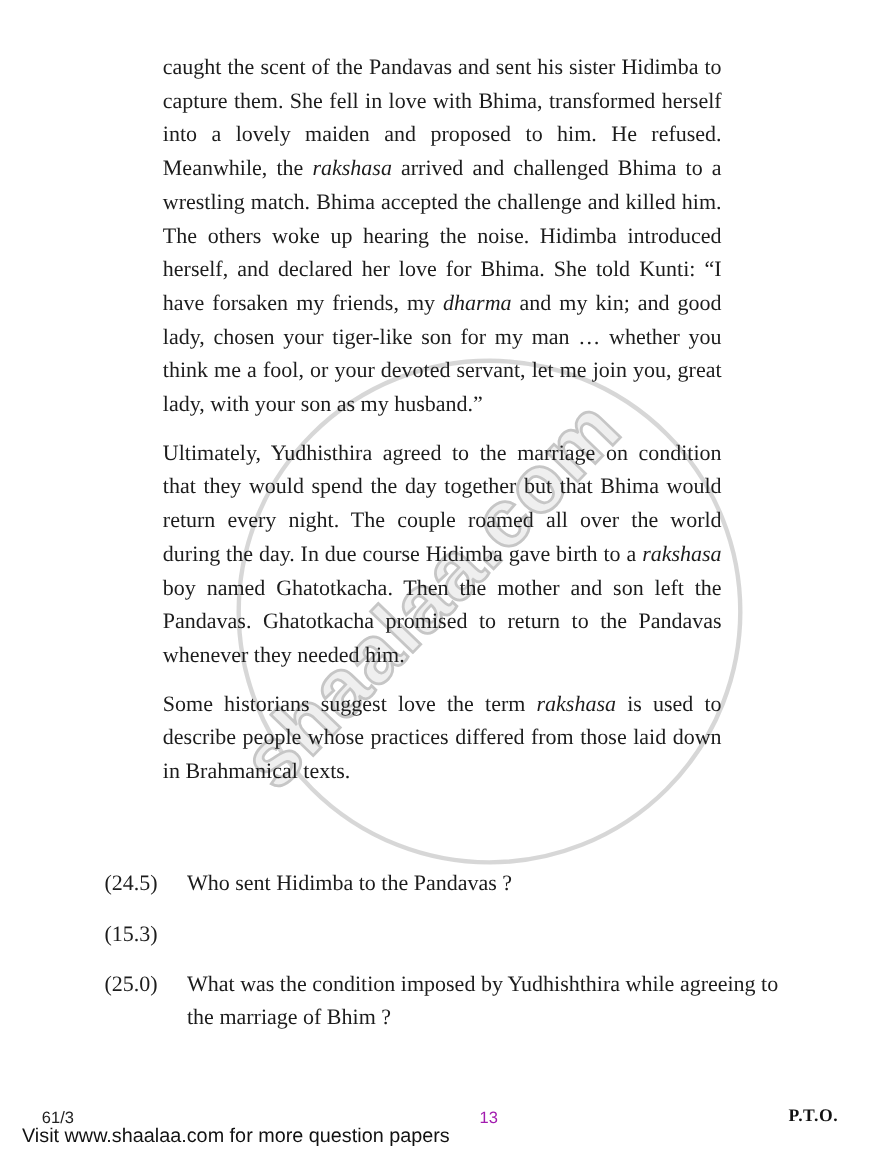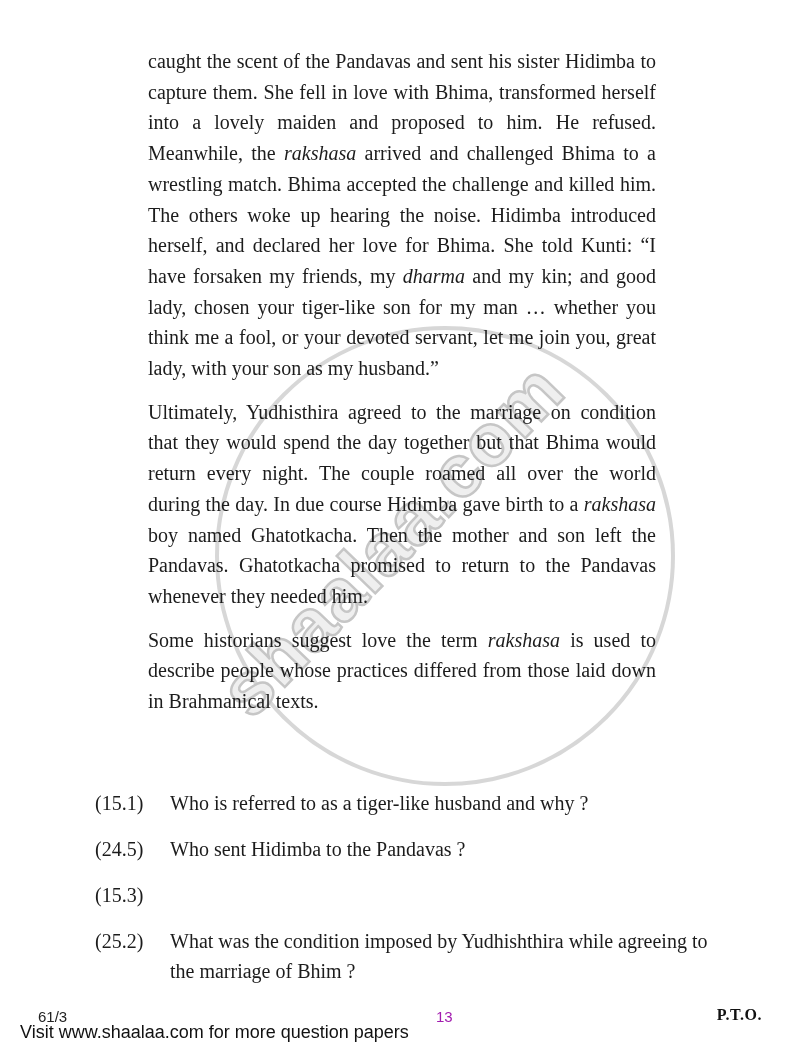--- a/index.html
+++ b/index.html
@@ -93,32 +93,28 @@
   </div>
 
   <div class="passage" id="passage">
       <p class="para"><span>caught the scent of the Pandavas and sent his sister Hidimba to capture them. She fell in love with Bhima, transformed herself into a lovely maiden and proposed to him. He refused. Meanwhile, the </span><em>rakshasa</em><span> arrived and challenged Bhima to a wrestling match. Bhima accepted the challenge and killed him. The others woke up hearing the noise. Hidimba introduced herself, and declared her love for Bhima. She told Kunti: “I have forsaken my friends, my </span><em>dharma</em><span> and my kin; and good lady, chosen your tiger-like son for my man … whether you think me a fool, or your devoted servant, let me join you, great lady, with your son as my husband.”</span></p>
       <p class="para"><span>Ultimately, Yudhisthira agreed to the marriage on condition that they would spend the day together but that Bhima would return every night. The couple roamed all over the world during the day. In due course Hidimba gave birth to a </span><em>rakshasa</em><span> boy named Ghatotkacha. Then the mother and son left the Pandavas. Ghatotkacha promised to return to the Pandavas whenever they needed him.</span></p>
       <p class="para"><span>Some historians suggest love the term </span><em>rakshasa</em><span> is used to describe people whose practices differed from those laid down in Brahmanical texts.</span></p>
     </div>
 
   <div class="questions" id="questions">
       <div class="q-row">
-        <div class="q-num">(15.1)</div>
-        <div class="q-text">Who is referred to as a tiger-like husband and why ?</div>
-      </div>
-      <div class="q-row">
         <div class="q-num">(24.5)</div>
         <div class="q-text">Who sent Hidimba to the Pandavas ?</div>
       </div>
       <div class="q-row">
         <div class="q-num">(15.3)</div>
       </div>
       <div class="q-row">
-        <div class="q-num">(25.2)</div>
+        <div class="q-num">(25.0)</div>
         <div class="q-text">What was the condition imposed by Yudhishthira while agreeing to the marriage of Bhim ?</div>
       </div>
     </div>
 
   <div class="footer">
     <span class="f-code">61/3</span>
     <span class="f-page">13</span>
     <span class="f-pto">P.T.O.</span>
     <span class="f-promo">Visit www.shaalaa.com for more question papers</span>
   </div>

